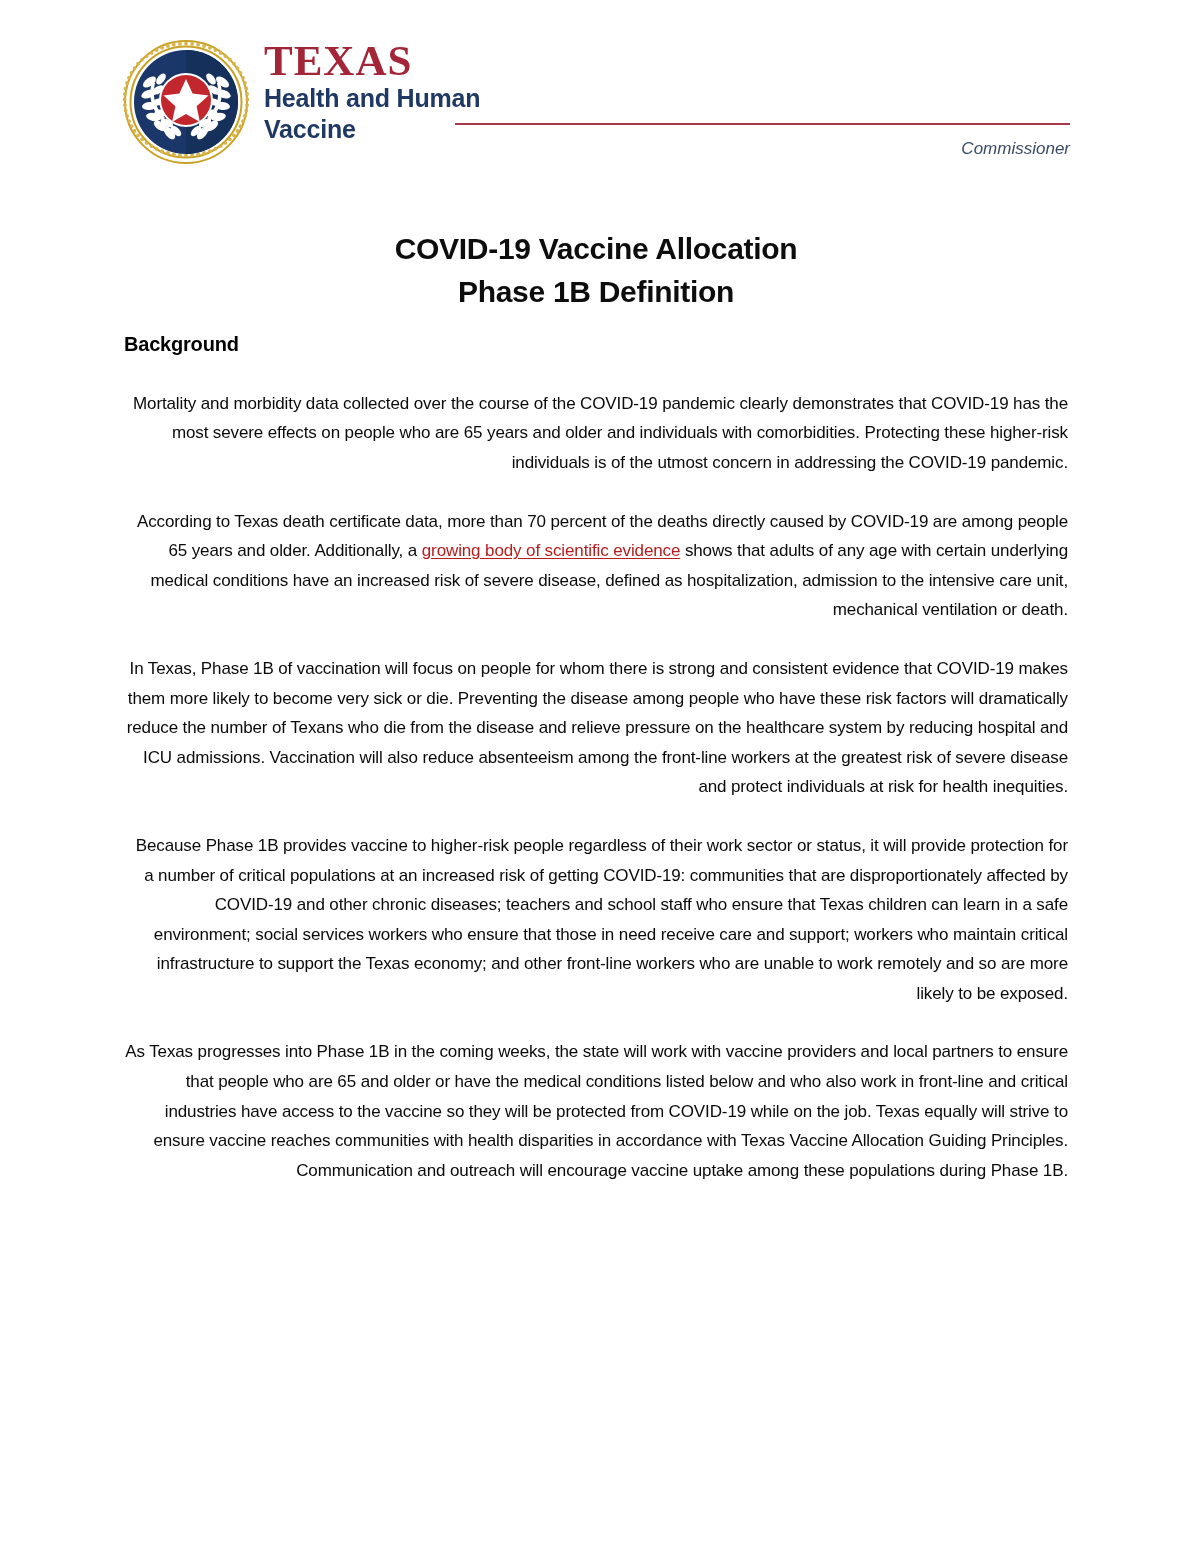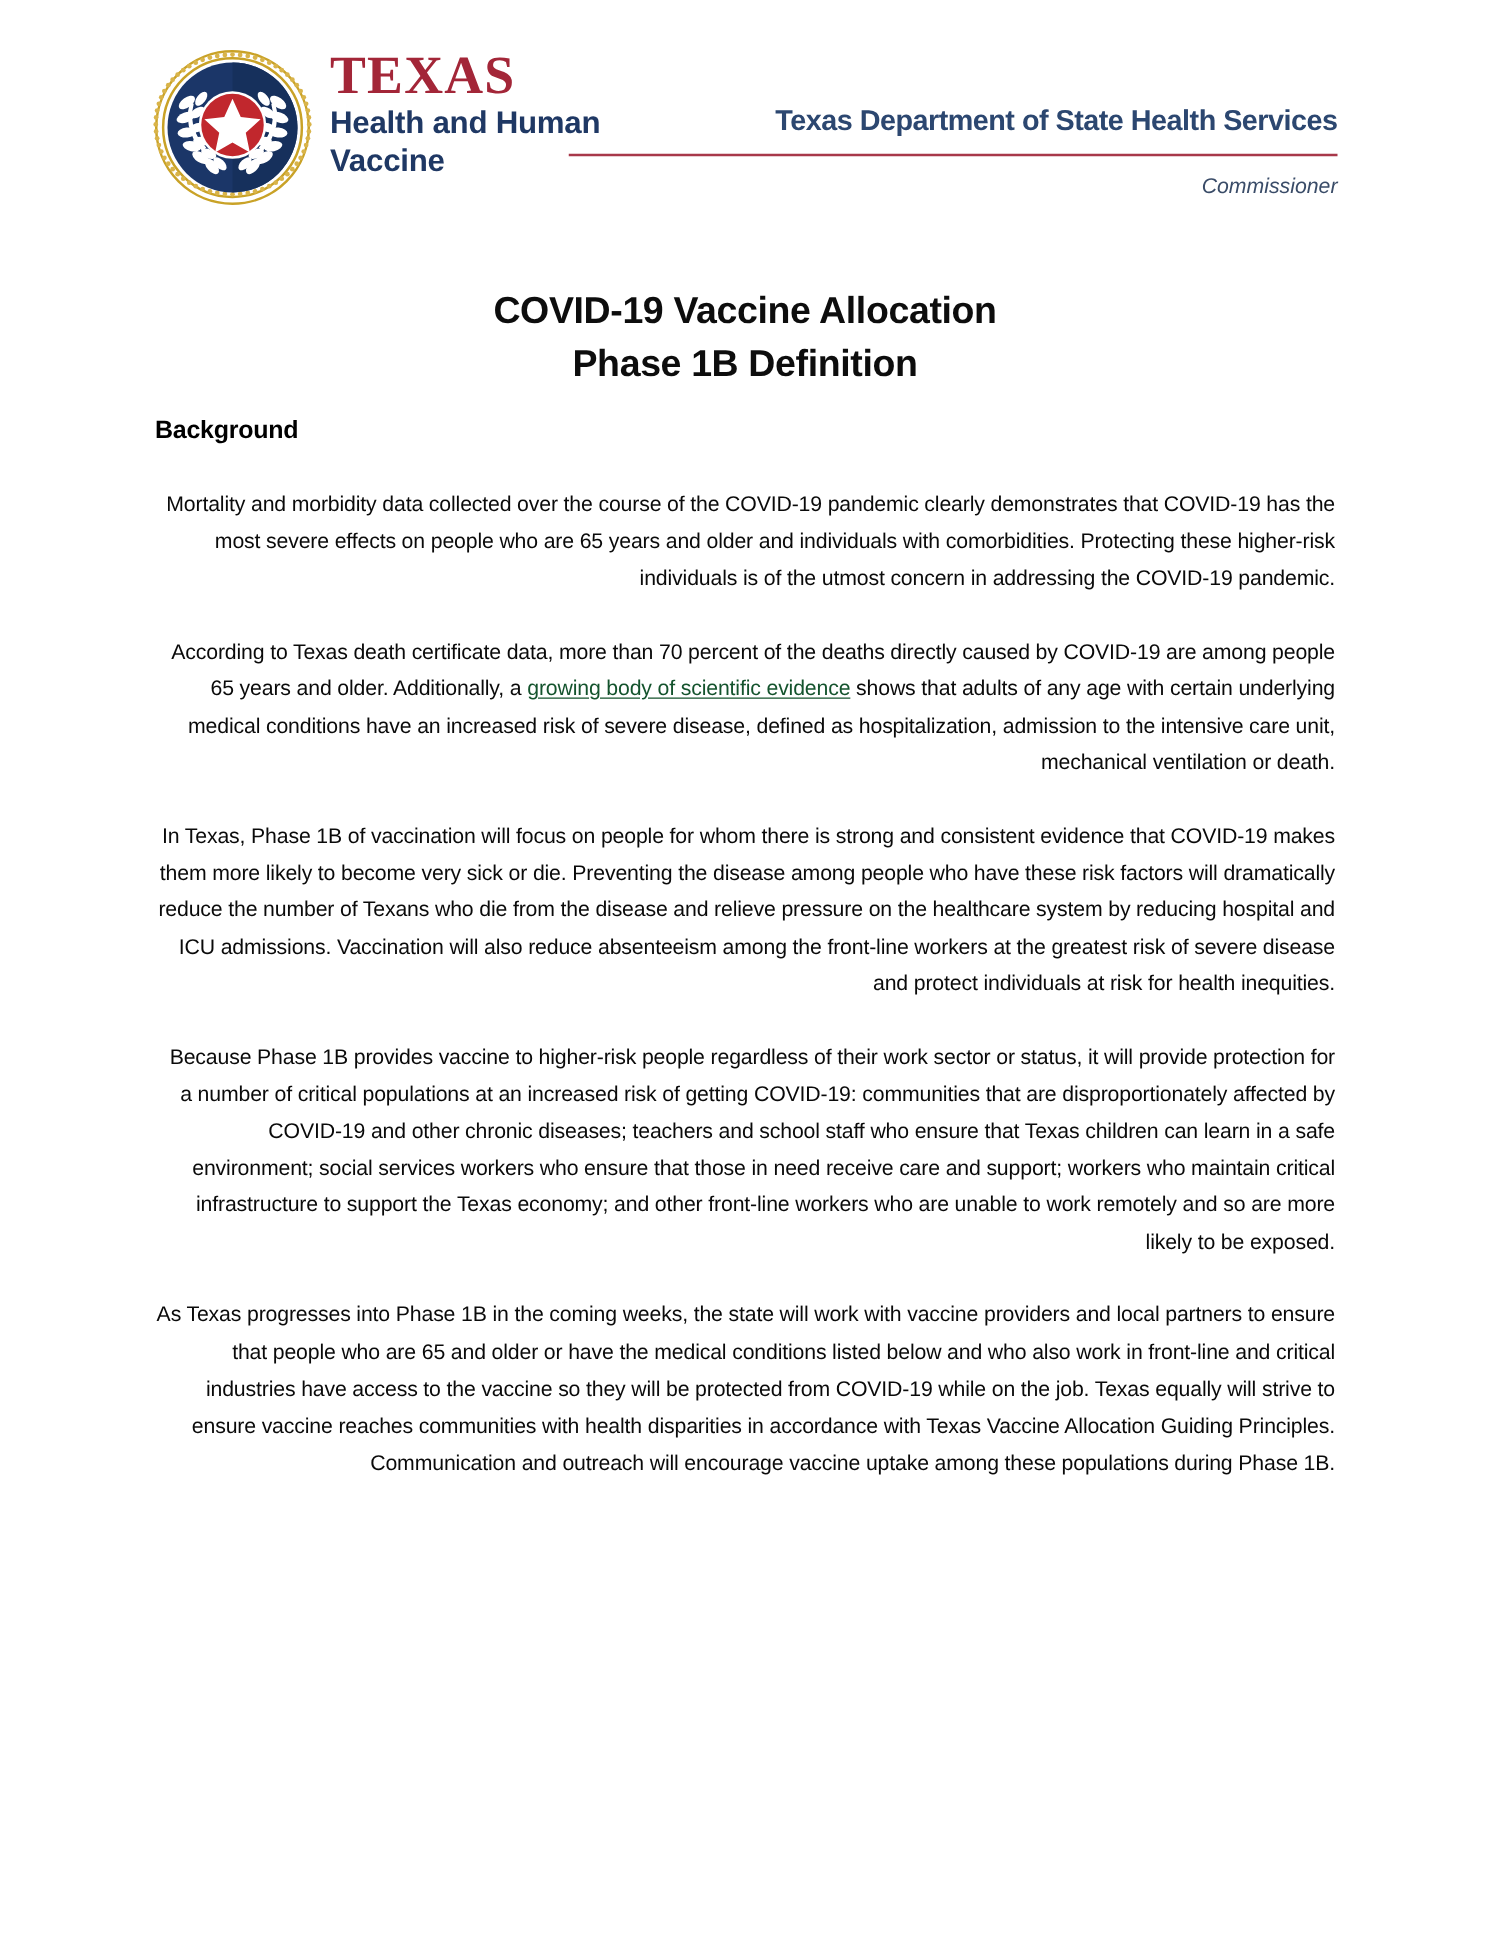--- a/index.html
+++ b/index.html
@@ -141,21 +141,21 @@
     font-weight: 400;
     color: #0a0a0a;
     line-height: 29.6px;
     margin: 0;
     padding-top: 29px;
     text-align: right;
     letter-spacing: -0.12px;
   }
   .body-par.first-par { padding-top: 31px; }
   a.doc-link, .doc-link {
-    color: #14532d;
+    color: #b91c1c;
     text-decoration: underline;
     text-underline-offset: 2px;
   }
 </style>
 </head>
 <body>
 
 <div class="doc-header">
 
   <div class="logo-block">
@@ -274,23 +274,20 @@
       <polygon points="64,41 70.6,55.6 86.5,57.4 74.6,68.2 77.9,83.9 64,76 50.1,83.9 53.4,68.2 41.5,57.4 57.4,55.6" fill="#ffffff"></polygon>
     </svg>
 
     <div class="logo-words">
       <span class="logo-texas">TEXAS</span>
       <span class="logo-sub">Health and Human</span>
       <span class="logo-sub">Vaccine</span>
     </div>
   </div>
 
-  <div class="dshs-block">
-    <span class="dshs-title">Texas Department of State Health Services</span>
-  </div>
 
   <div class="header-rule"></div>
 
   <div class="commissioner-block">
     <span class="commissioner-role">Commissioner</span>
   </div>
 </div>
 
 <div class="page-body">
 

